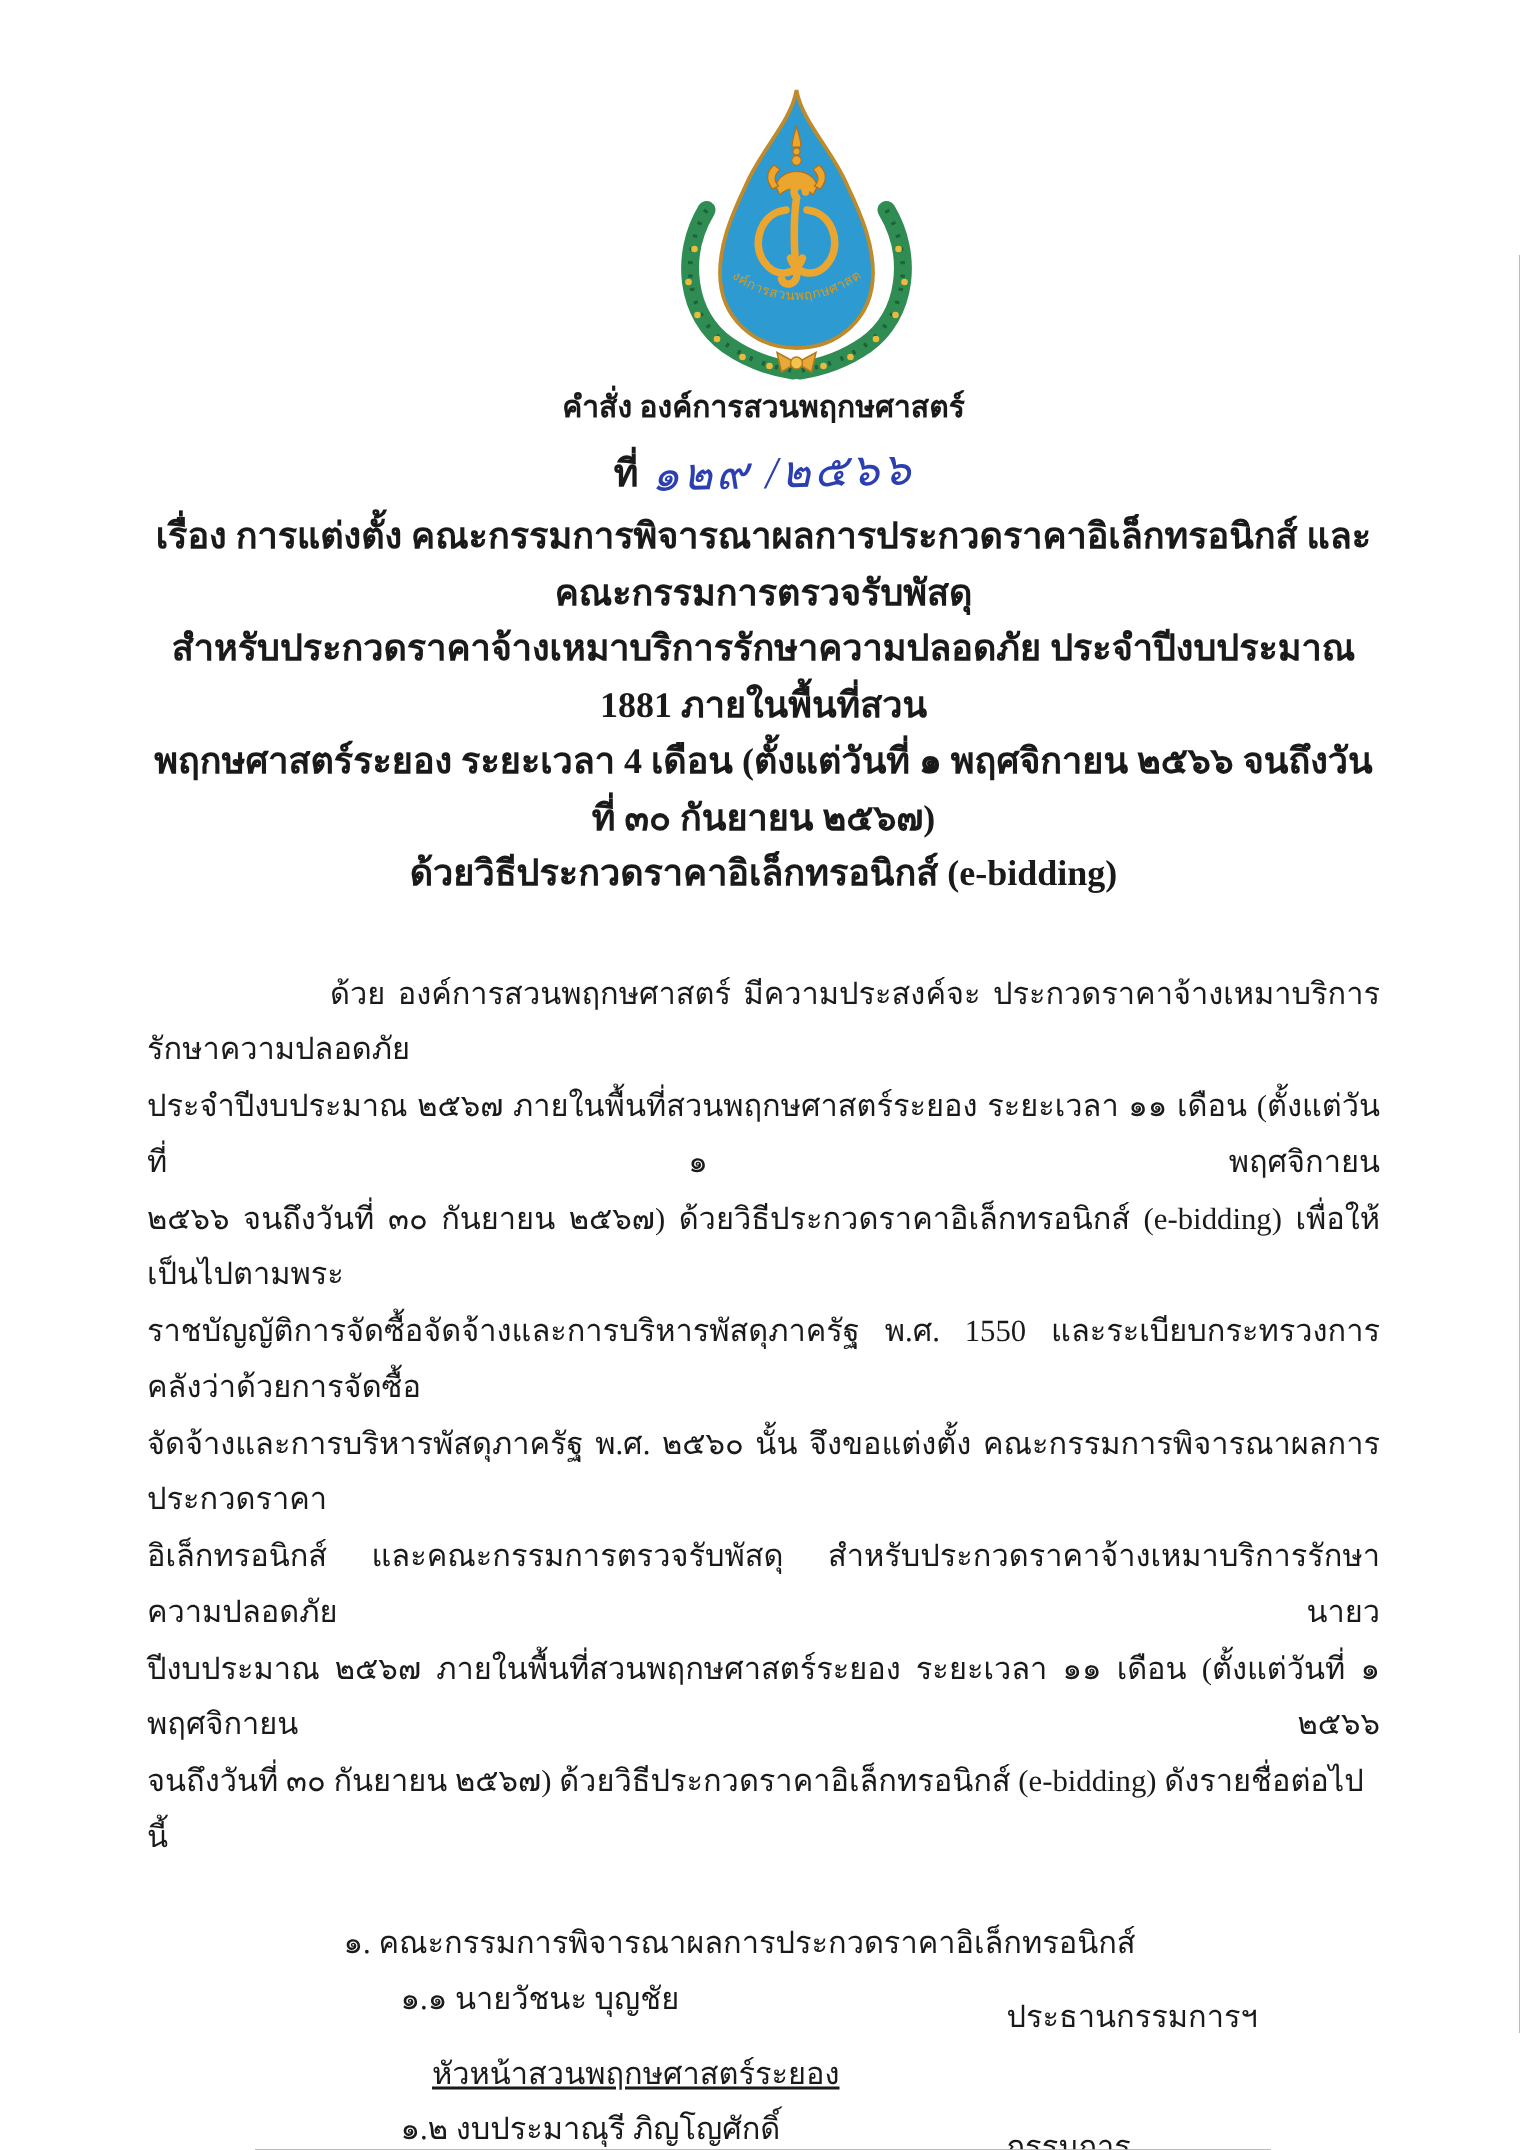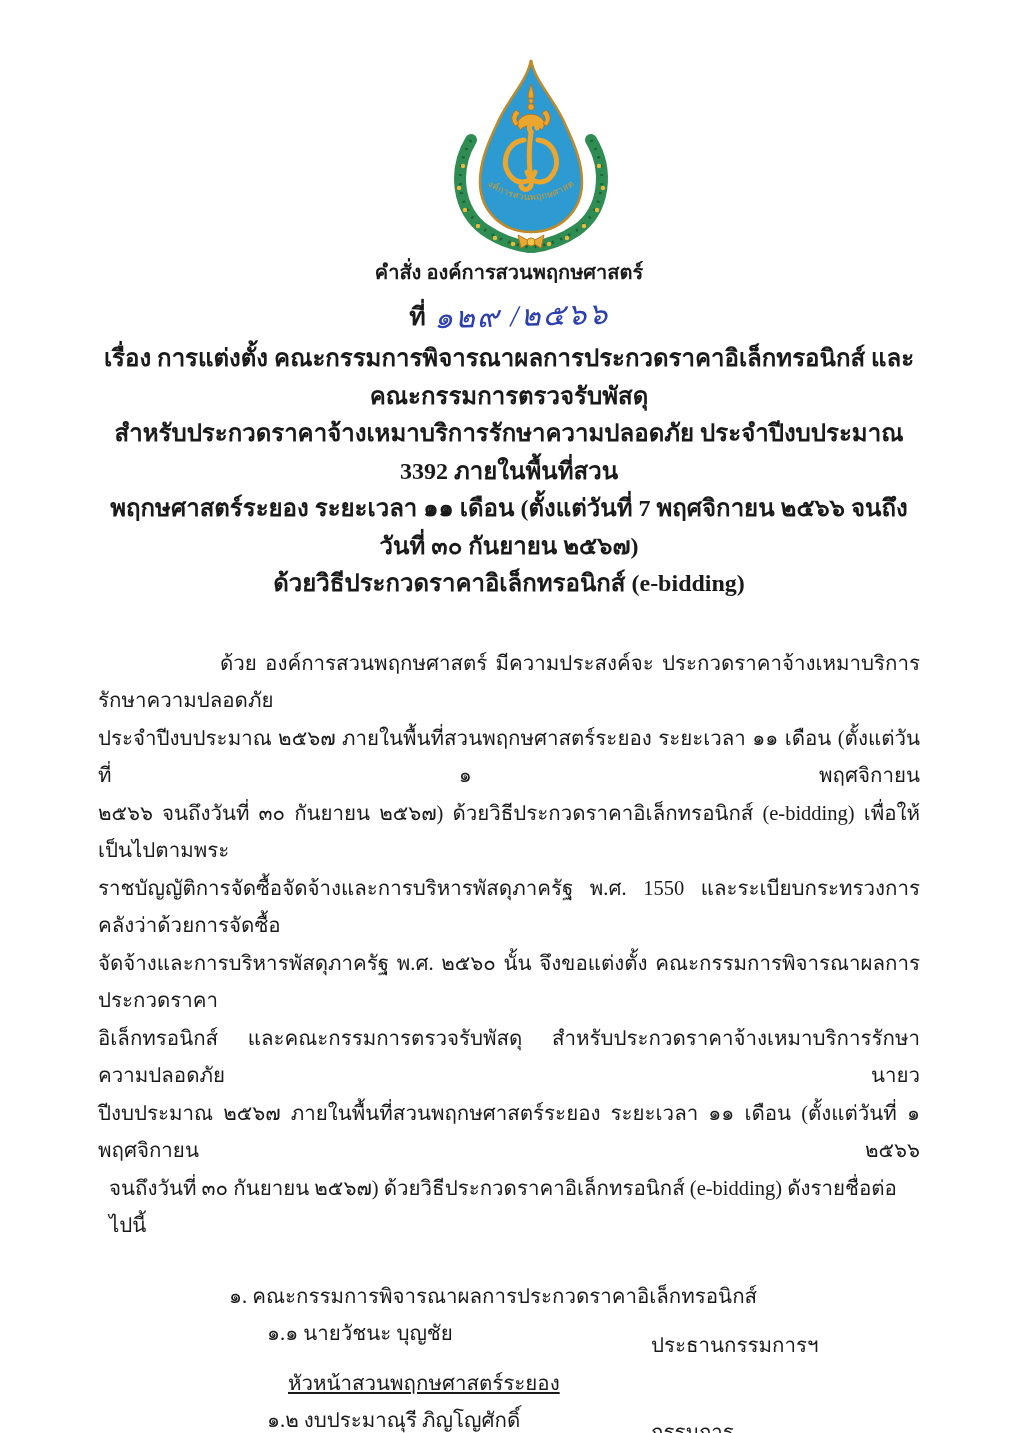--- a/index.html
+++ b/index.html
@@ -38,23 +38,23 @@
   }
   .gap-a{height:42px;}
   .gap-b{height:33px;}
   .jline{
     text-align:justify;
     -moz-text-align-last:justify;
     text-align-last:justify;
     white-space:normal;
   }
   .jline.first{text-indent:122px;}
-  .plainline{text-align:left;margin-left:11px;}
+  .plainline{text-align:left;}
   .committee-header{padding-left:131px;}
-  .member-row{padding-left:169px;display:flex;}
+  .member-row{padding-left:169px;display:flex;gap:20px;}
   .member-name{width:384px;flex:0 0 384px;}
   .member-role{flex:1;margin-top:12px;}
   .member-pos{padding-left:190px;text-decoration:underline;}
 </style>
 </head>
 <body>
 
 <div class="page">
 
   <div class="logo">
@@ -115,22 +115,22 @@
 
   <div class="doc">
 
     <div class="title-line">คำสั่ง องค์การสวนพฤกษศาสตร์</div>
 
     <div class="number-line">
       <span>ที่</span><span class="hand-number">๑๒๙ /๒๕๖๖</span>
     </div>
 
     <div class="subject-line">เรื่อง การแต่งตั้ง คณะกรรมการพิจารณาผลการประกวดราคาอิเล็กทรอนิกส์ และคณะกรรมการตรวจรับพัสดุ</div>
-    <div class="subject-line">สำหรับประกวดราคาจ้างเหมาบริการรักษาความปลอดภัย ประจำปีงบประมาณ 3392 ภายในพื้นที่สวน</div>
-    <div class="subject-line">พฤกษศาสตร์ระยอง ระยะเวลา ๑๑ เดือน (ตั้งแต่วันที่ 7 พฤศจิกายน ๒๕๖๖ จนถึงวันที่ ๓๐ กันยายน ๒๕๖๗)</div>
+    <div class="subject-line">สำหรับประกวดราคาจ้างเหมาบริการรักษาความปลอดภัย ประจำปีงบประมาณ 1881 ภายในพื้นที่สวน</div>
+    <div class="subject-line">พฤกษศาสตร์ระยอง ระยะเวลา 4 เดือน (ตั้งแต่วันที่ ๑ พฤศจิกายน ๒๕๖๖ จนถึงวันที่ ๓๐ กันยายน ๒๕๖๗)</div>
     <div class="subject-line">ด้วยวิธีประกวดราคาอิเล็กทรอนิกส์ (e-bidding)</div>
 
     <div class="gap-a"></div>
 
     <div class="jline first">ด้วย องค์การสวนพฤกษศาสตร์ มีความประสงค์จะ ประกวดราคาจ้างเหมาบริการรักษาความปลอดภัย</div>
     <div class="jline">ประจำปีงบประมาณ ๒๕๖๗ ภายในพื้นที่สวนพฤกษศาสตร์ระยอง ระยะเวลา ๑๑ เดือน (ตั้งแต่วันที่ ๑ พฤศจิกายน</div>
     <div class="jline">๒๕๖๖ จนถึงวันที่ ๓๐ กันยายน ๒๕๖๗) ด้วยวิธีประกวดราคาอิเล็กทรอนิกส์ (e-bidding)  เพื่อให้เป็นไปตามพระ</div>
     <div class="jline">ราชบัญญัติการจัดซื้อจัดจ้างและการบริหารพัสดุภาครัฐ พ.ศ. 1550 และระเบียบกระทรวงการคลังว่าด้วยการจัดซื้อ</div>
     <div class="jline">จัดจ้างและการบริหารพัสดุภาครัฐ พ.ศ. ๒๕๖๐ นั้น จึงขอแต่งตั้ง คณะกรรมการพิจารณาผลการประกวดราคา</div>
     <div class="jline">อิเล็กทรอนิกส์ และคณะกรรมการตรวจรับพัสดุ สำหรับประกวดราคาจ้างเหมาบริการรักษาความปลอดภัย นายว</div>

